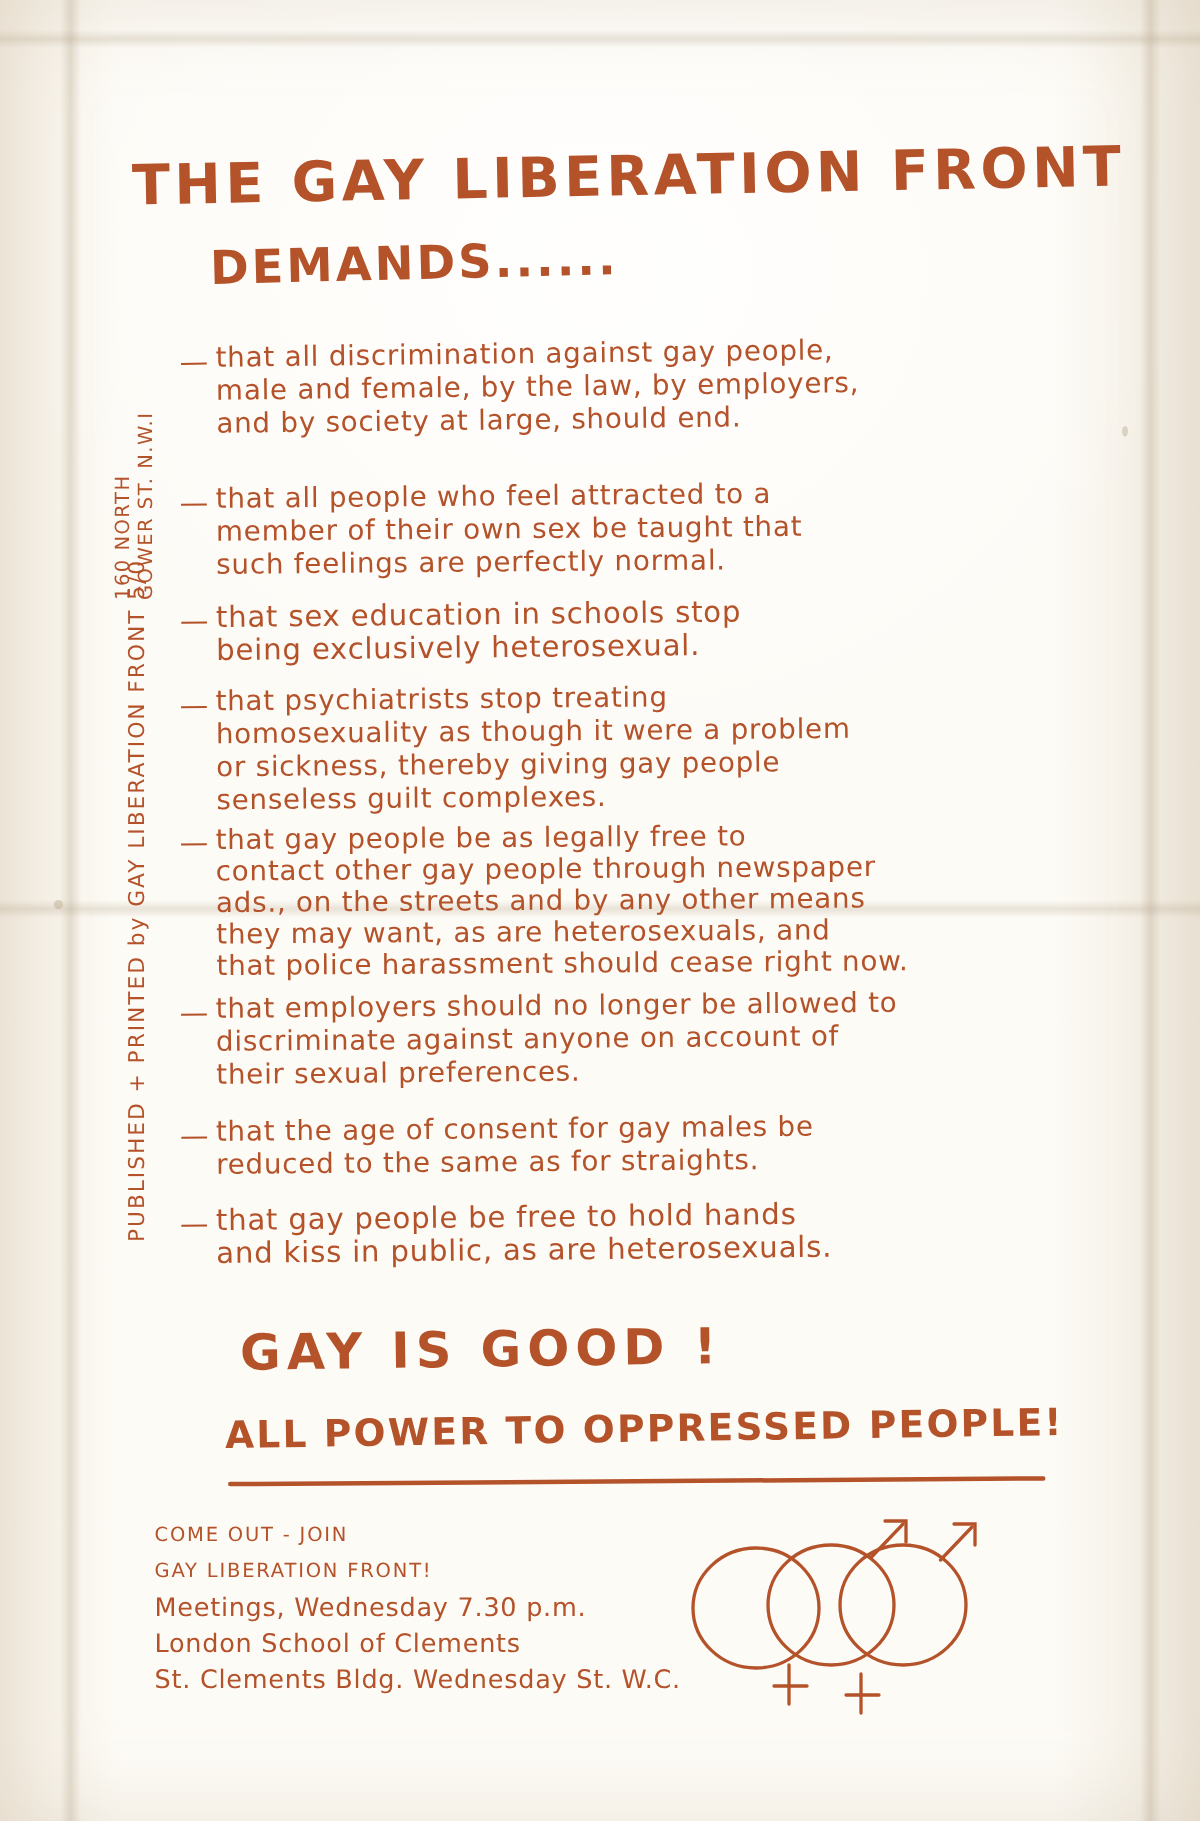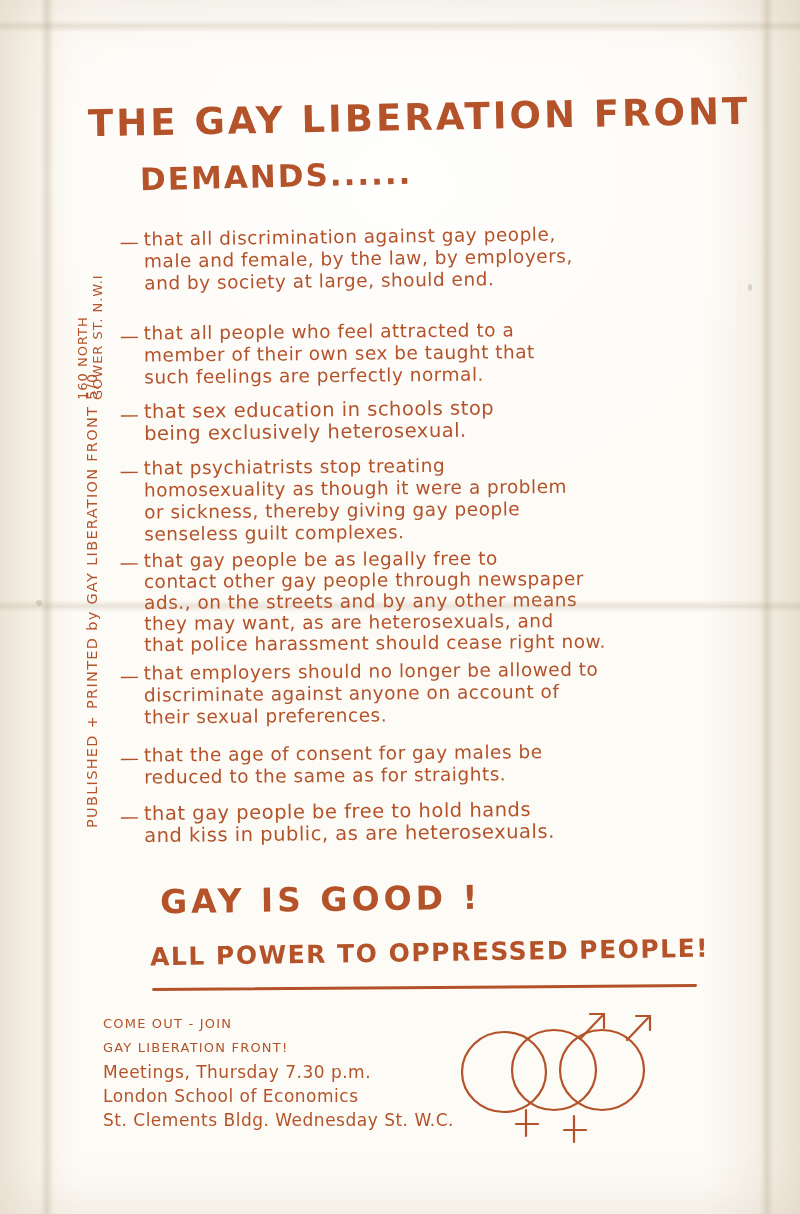--- a/index.html
+++ b/index.html
@@ -245,22 +245,22 @@
     </span>
   </div>
 
   <div id="slogan1" class="ink">GAY  IS  GOOD !</div>
   <div id="slogan2" class="ink">ALL POWER TO OPPRESSED PEOPLE!</div>
   <div id="rule"></div>
 
   <div id="footer" class="ink">
     <span class="ln big">COME  OUT - JOIN</span>
     <span class="ln big">GAY LIBERATION FRONT!</span>
-    <span class="ln">Meetings, Thursday 7.30 p.m.</span>
-    <span class="ln">London School of Economics</span>
+    <span class="ln">Meetings, Wednesday 7.30 p.m.</span>
+    <span class="ln">London School of Clements</span>
     <span class="ln">St. Clements Bldg. Wednesday St. W.C.</span>
   </div>
 
   <div id="symbols">
     <svg width="240" height="150" viewBox="0 0 240 150" fill="none" stroke="#b4522a" stroke-width="2.2" stroke-linecap="round">
 
       <ellipse cx="54" cy="72" rx="42" ry="40"></ellipse>
       <ellipse cx="104" cy="70" rx="42" ry="40"></ellipse>
       <ellipse cx="152" cy="70" rx="42" ry="40"></ellipse>
 

